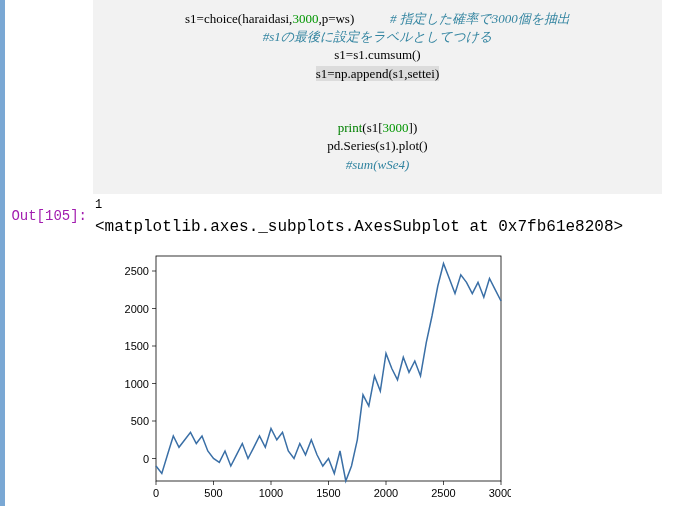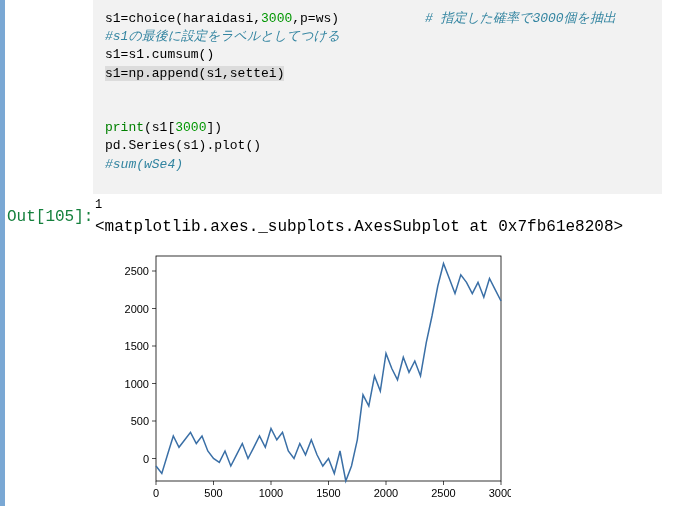--- a/index.html
+++ b/index.html
@@ -15,36 +15,37 @@
     padding-left: 2px;
     margin-left: 0;
   }
   .left-gutter {
     width: 80px;
     text-align: right;
     padding-right: 6px;
     padding-top: 208px;
   }
   .out-prompt {
-    color: #15803d;
+    color: #a21caf;
     font-family: "Courier New", monospace;
-    font-size: 16px;
+    font-size: 14px;
   }
   .main {
     flex: 1;
     padding-right: 20px;
   }
   .code-cell {
     background: #f2f2f2;
     padding: 10px 12px 20px 12px;
-    font-family: Liberation Mono, monospace;
+    font-family: Liberation Serif, serif;
     font-size: 13px;
     line-height: 1.4;
     white-space: pre;
     color: #000;
+    text-align: center;
   }
   .code-cell .num { color: #009600; }
   .code-cell .cmt { color: #3284a0; font-style: italic; }
   .code-cell .bi  { color: #008000; }
   .code-cell .hl  { background: #dcdcdc; }
 
   .stdout {
     font-family: "Courier New", monospace;
     font-size: 12px;
     padding: 4px 0 4px 2px;

